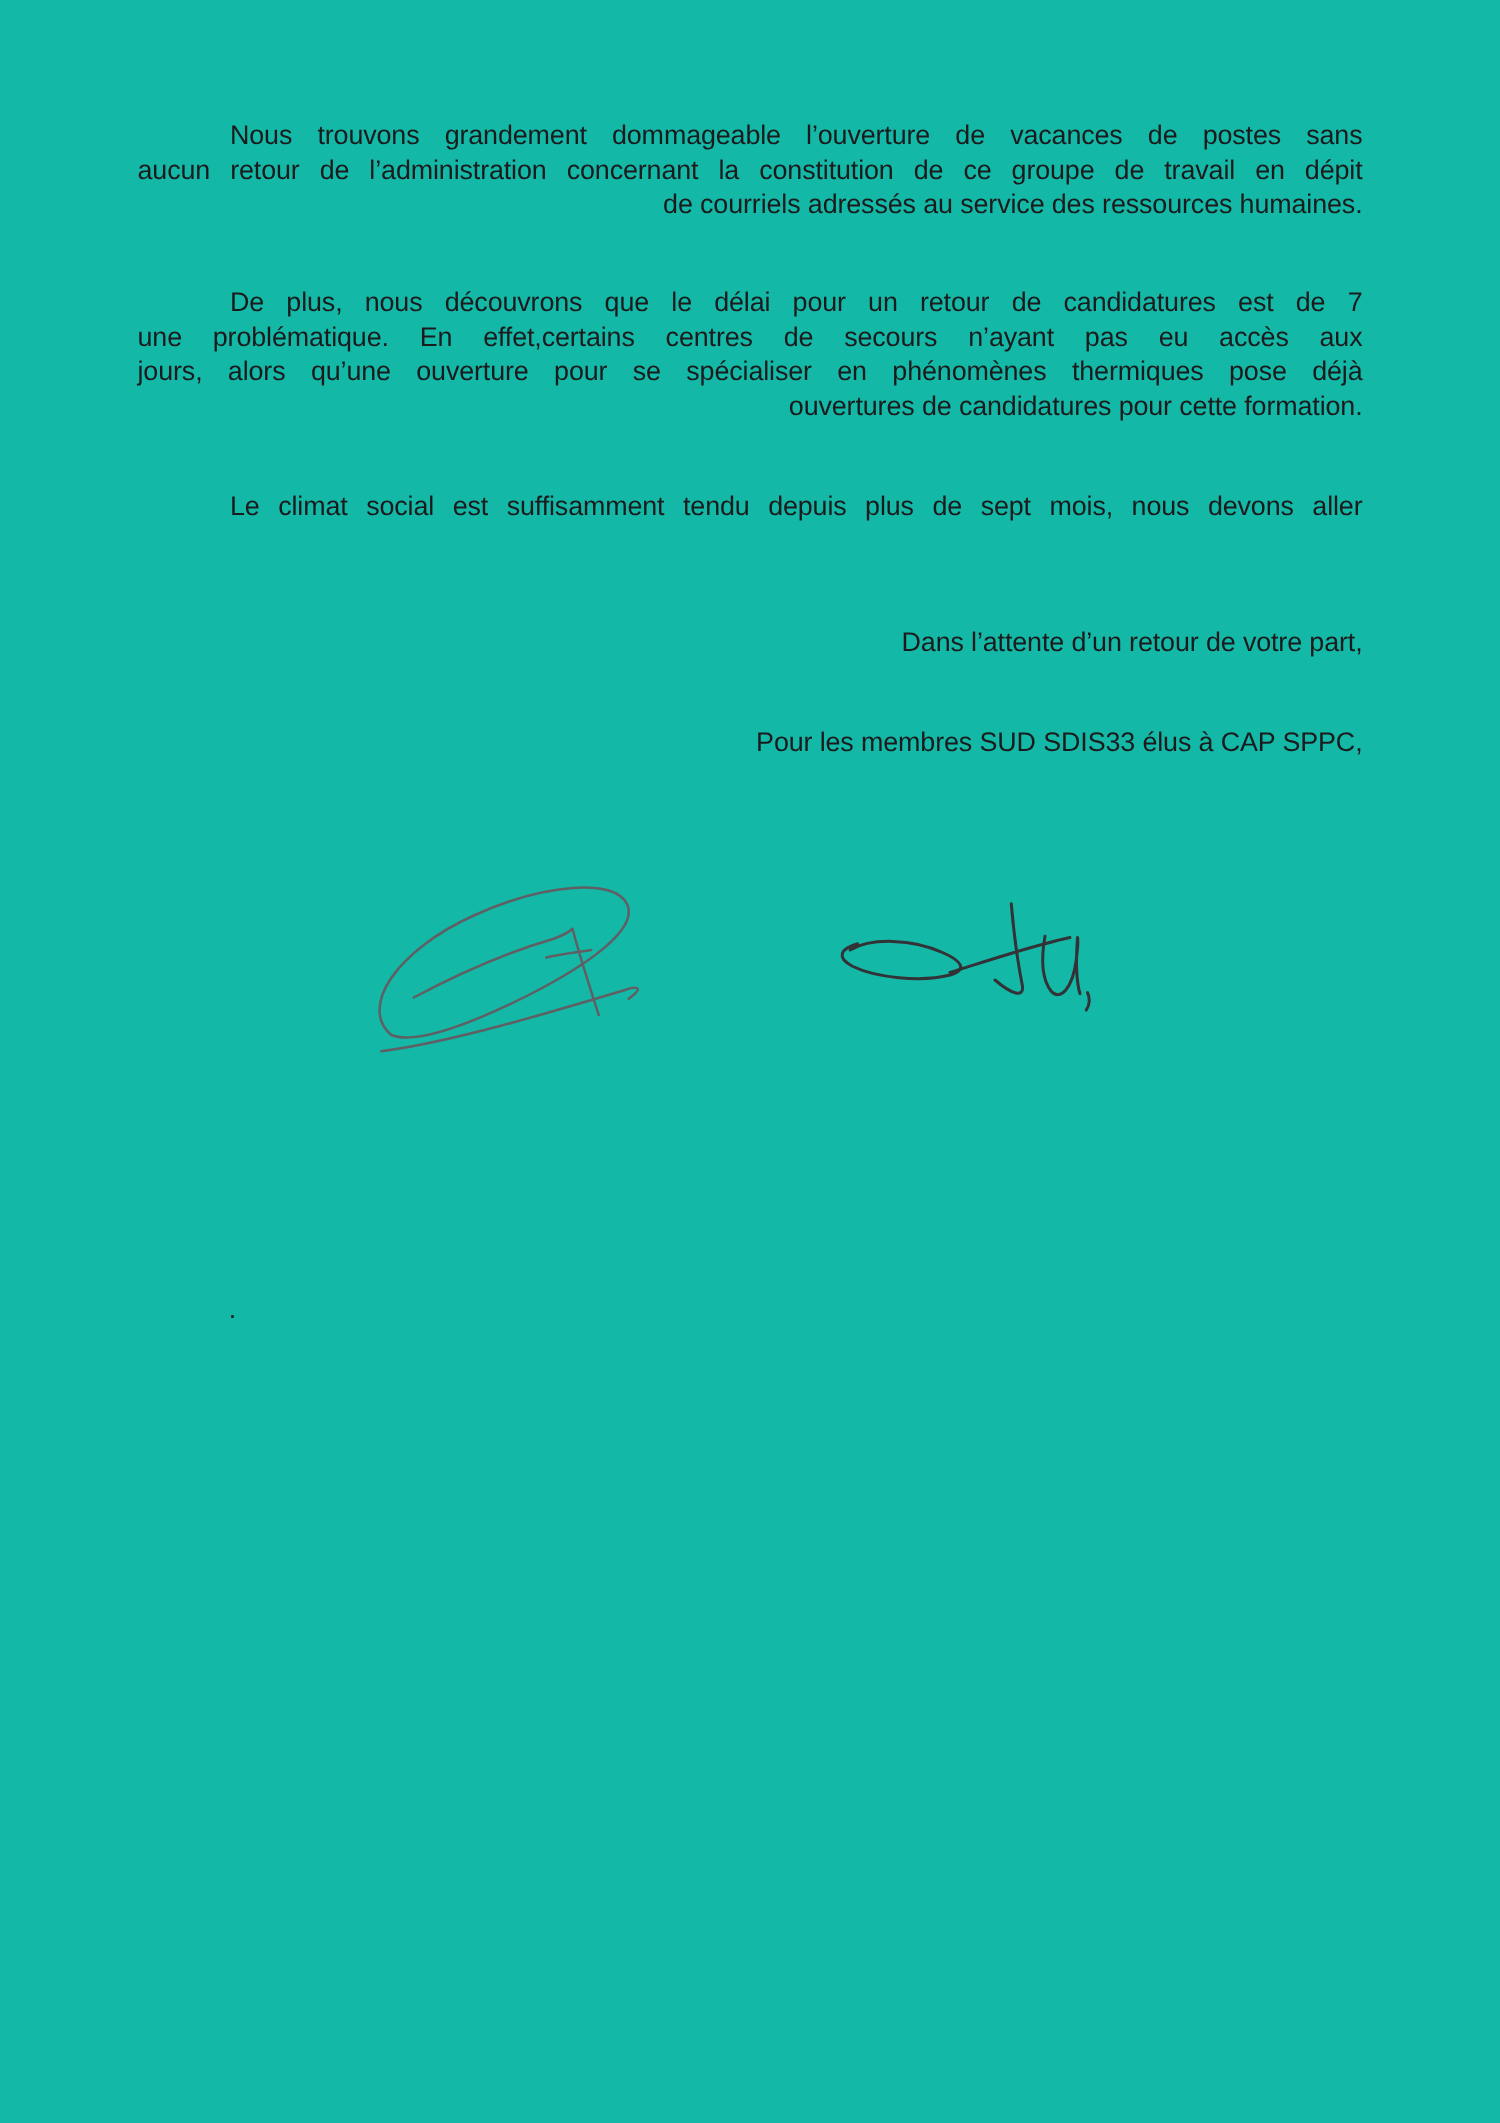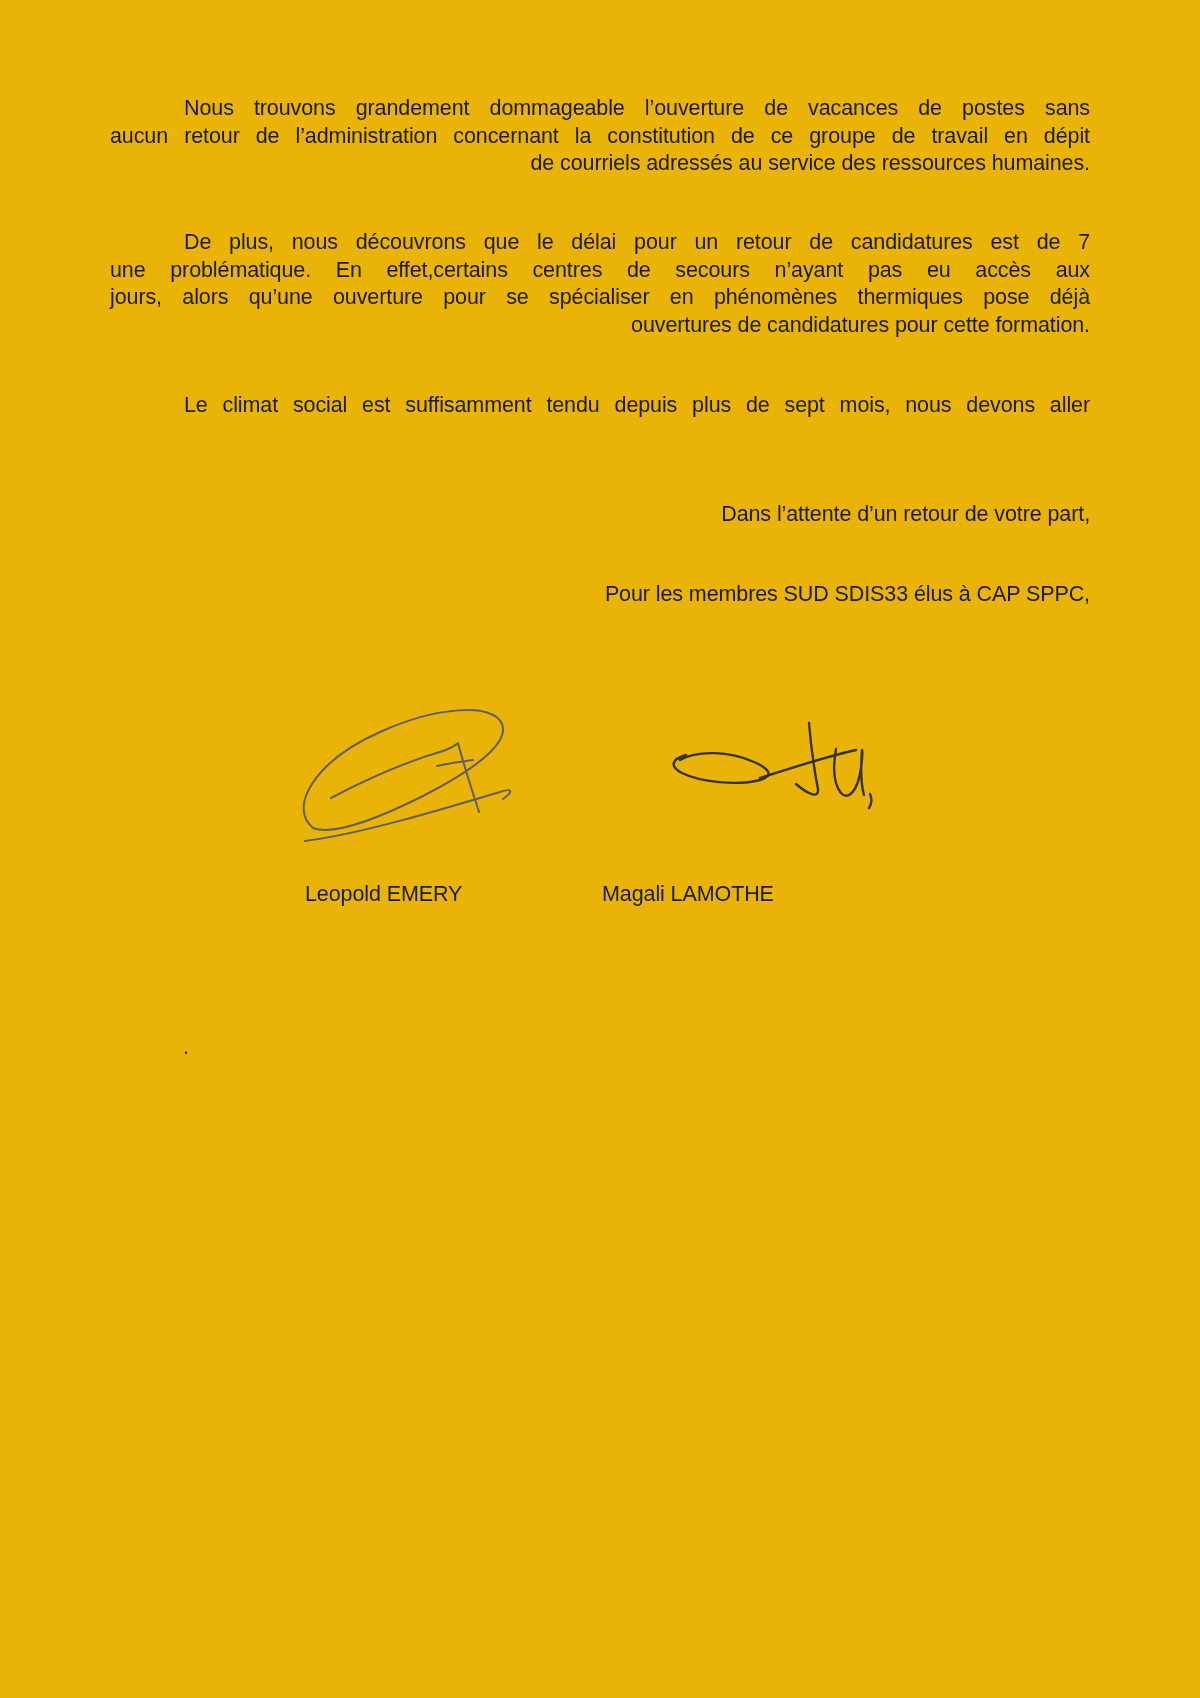--- a/index.html
+++ b/index.html
@@ -5,21 +5,21 @@
   html, body {
     margin: 0;
     padding: 0;
     background: #e8e8e8;
   }
   .page {
     position: relative;
     width: 1200px;
     height: 1698px;
     margin: 0 auto;
-    background: #eab308;
+    background: #14b8a6;
     overflow: hidden;
     font-family: "Liberation Sans", sans-serif;
     color: #1b1b1d;
   }
   .block {
     position: absolute;
     left: 110px;
     width: 980px;
     font-size: 21.5px;
     line-height: 27.5px;
@@ -95,20 +95,16 @@
   <svg class="sig" style="left:612px; top:642px" width="265" height="175" viewBox="0 0 265 175">
     <g fill="none" stroke="#323237" stroke-width="2.4" stroke-linecap="round" stroke-linejoin="round">
       <path d="M 74 113 C 60 117, 57 124, 70 131 C 88 140, 125 144, 148 138 C 162 134, 158 127, 142 120 C 118 109, 85 108, 68 118"></path>
       <path d="M 148 136 C 180 126, 212 115, 244 108"></path>
       <path d="M 197 81 C 199 104, 202 127, 206 147 C 207 156, 198 154, 184 142"></path>
       <path d="M 224 107 C 221 124, 221 141, 229 151 C 236 159, 246 149, 249 126 C 250 117, 251 111, 250 108 C 249 122, 248 140, 252 153"></path>
       <path d="M 258 152 C 260 156, 260 162, 257 166"></path>
     </g>
   </svg>
 
-  <div class="block names-row" style="top:881px; height:28px">
-    <span class="name-left">Leopold EMERY</span>
-    <span class="name-right">Magali LAMOTHE</span>
-  </div>
 
   <div class="stray">.</div>
 
 </div>
 
 </body></html>

